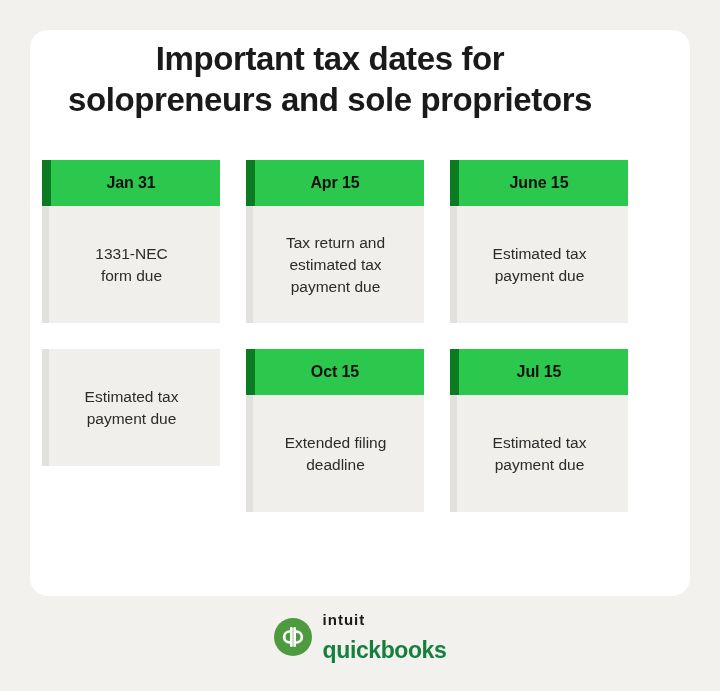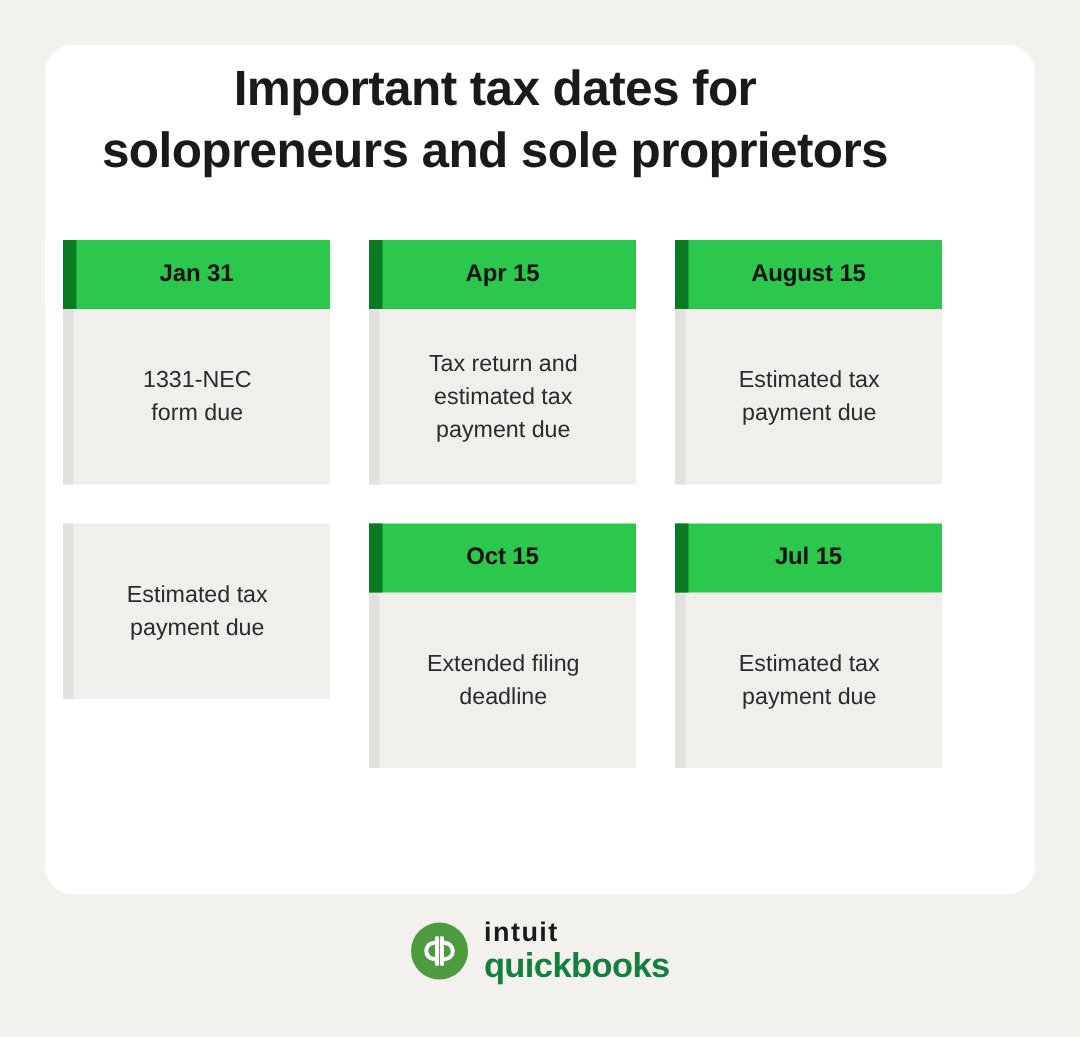--- a/index.html
+++ b/index.html
@@ -136,26 +136,26 @@
     flex: 0 0 auto;
   }
   .logo-mark svg { display: block; }
   .logo-words {
     display: flex;
     flex-direction: column;
     justify-content: center;
     line-height: 1;
   }
   .logo-intuit {
-    font-size: 18px;
+    font-size: 15px;
     font-weight: bold;
     color: #1A1A1A;
     letter-spacing: 1.0px;
     text-transform: lowercase;
-    margin-bottom: 2px;
+    margin-bottom: 12px;
   }
   .logo-quickbooks {
     font-size: 23px;
     font-weight: bold;
     color: #15803d;
     letter-spacing: -0.4px;
     text-transform: lowercase;
   }
 </style>
 </head>
@@ -191,21 +191,21 @@
       <div class="card-body">
         <span class="card-text">Tax return and
 estimated tax
 payment due</span>
       </div>
     </div>
 
     <div class="card">
       <div class="card-header">
         <span class="card-accent"></span>
-        <span class="card-date">August 15</span>
+        <span class="card-date">June 15</span>
       </div>
       <div class="card-body">
         <span class="card-text">Estimated tax
 payment due</span>
       </div>
     </div>
 
     <div class="card">
       <div class="card-body">
         <span class="card-text">Estimated tax

